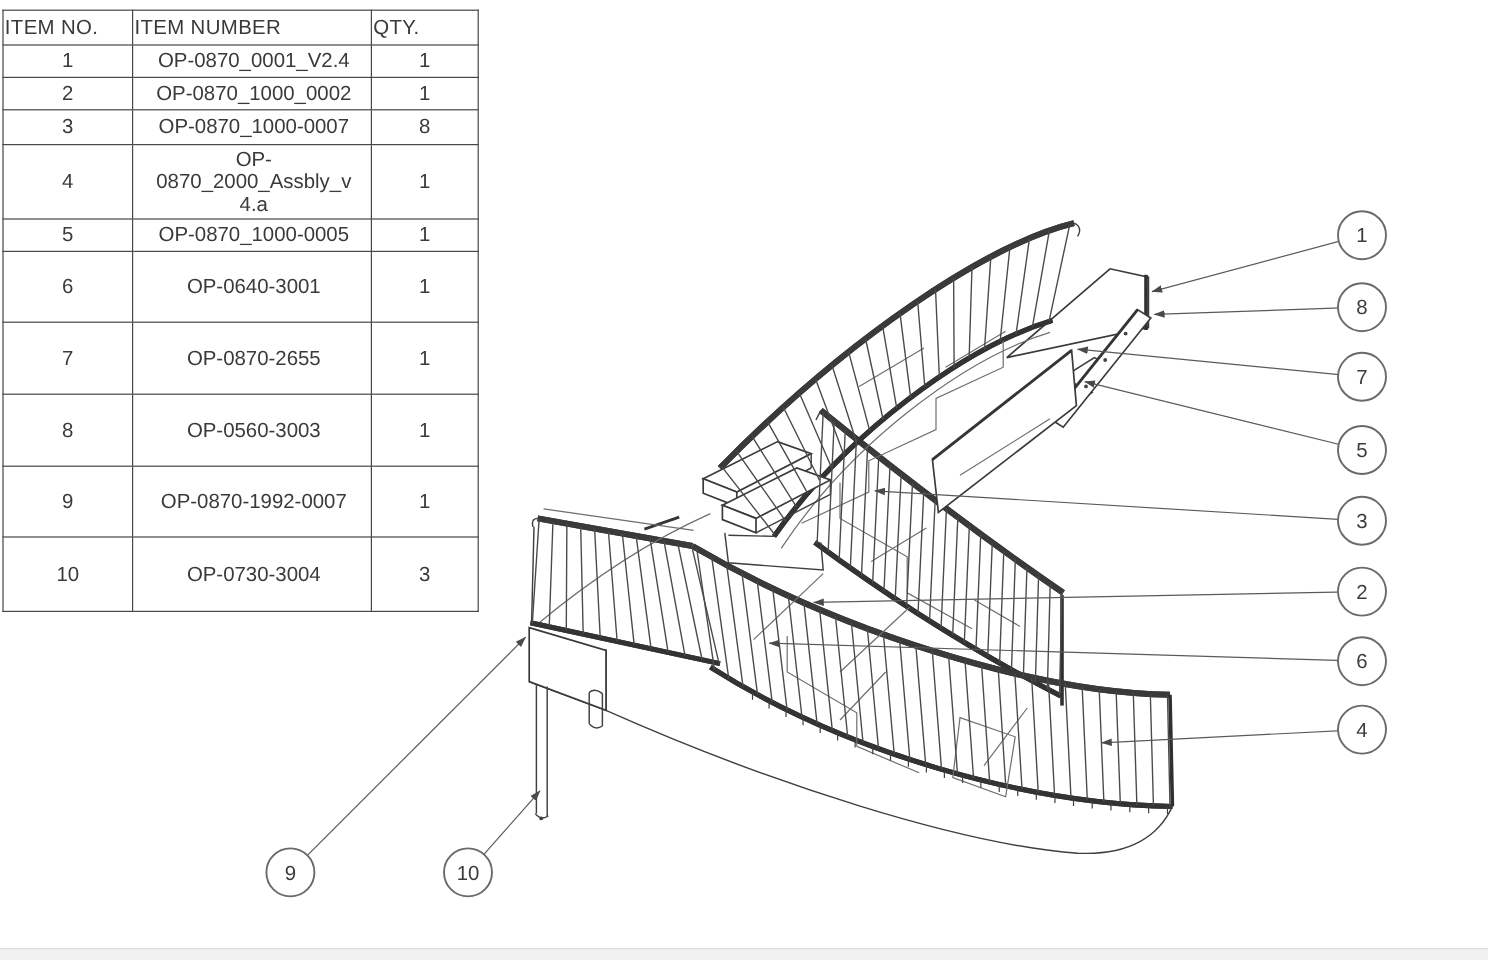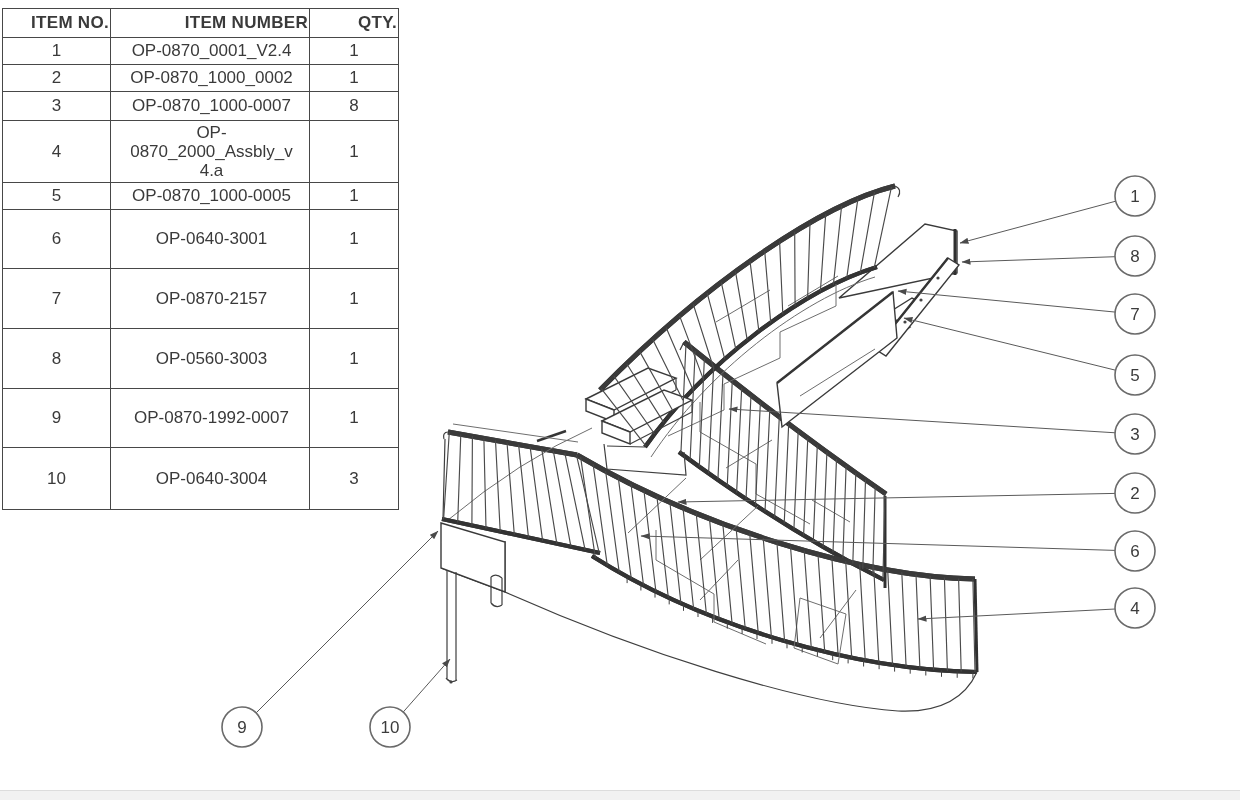--- a/index.html
+++ b/index.html
@@ -3,21 +3,21 @@
 <meta charset="utf-8">
 <style>
   html,body{margin:0;padding:0;background:#fff;}
   .stage{position:relative;width:1240px;height:800px;background:#ffffff;overflow:hidden;
          font-family:"Liberation Sans",sans-serif;}
   
   table.bom{position:absolute;left:2px;top:8px;width:396px;border-collapse:collapse;
             table-layout:fixed;background:#fff;}
   table.bom th,table.bom td{border:1.6px solid #474747;color:#3a3a3a;font-size:17px;
             line-height:1.12;overflow:hidden;}
-  table.bom th{font-weight:bold;text-align:right;height:26px;letter-spacing:.3px;}
+  table.bom th{font-weight:normal;text-align:left;height:26px;letter-spacing:.3px;}
   td.c{text-align:center;vertical-align:middle;}
   td.p{text-align:center;vertical-align:middle;padding:1px 3px 1px 6px;white-space:pre-line;
        word-break:break-all;}
   col.ci{width:108px;} col.cp{width:199px;} col.cq{width:89px;}
   
   svg.draw{position:absolute;left:0;top:0;}
   .ln{stroke:#3f3f3f;stroke-width:1.2;fill:none;}
   .ln2{stroke:#353535;stroke-width:2.4;fill:none;}
   .ln3{stroke:#303030;stroke-width:3;fill:none;}
   .rail{stroke:#3a3a3a;stroke-width:5;fill:none;}
@@ -234,35 +234,35 @@
           <td class="p">OP-0870_1000-0005</td>
           <td class="c">1</td>
         </tr>
         <tr style="height: 59px;">
           <td class="c">6</td>
           <td class="p">OP-0640-3001</td>
           <td class="c">1</td>
         </tr>
         <tr style="height: 60px;">
           <td class="c">7</td>
-          <td class="p">OP-0870-2157</td>
+          <td class="p">OP-0870-2655</td>
           <td class="c">1</td>
         </tr>
         <tr style="height: 60px;">
           <td class="c">8</td>
           <td class="p">OP-0560-3003</td>
           <td class="c">1</td>
         </tr>
         <tr style="height: 59px;">
           <td class="c">9</td>
           <td class="p">OP-0870-1992-0007</td>
           <td class="c">1</td>
         </tr>
         <tr style="height: 62px;">
           <td class="c">10</td>
-          <td class="p">OP-0640-3004</td>
+          <td class="p">OP-0730-3004</td>
           <td class="c">3</td>
         </tr>
       </tbody>
   </table>
 
   <div class="bottom-bar"></div>
 </div>
 
 </body></html>

